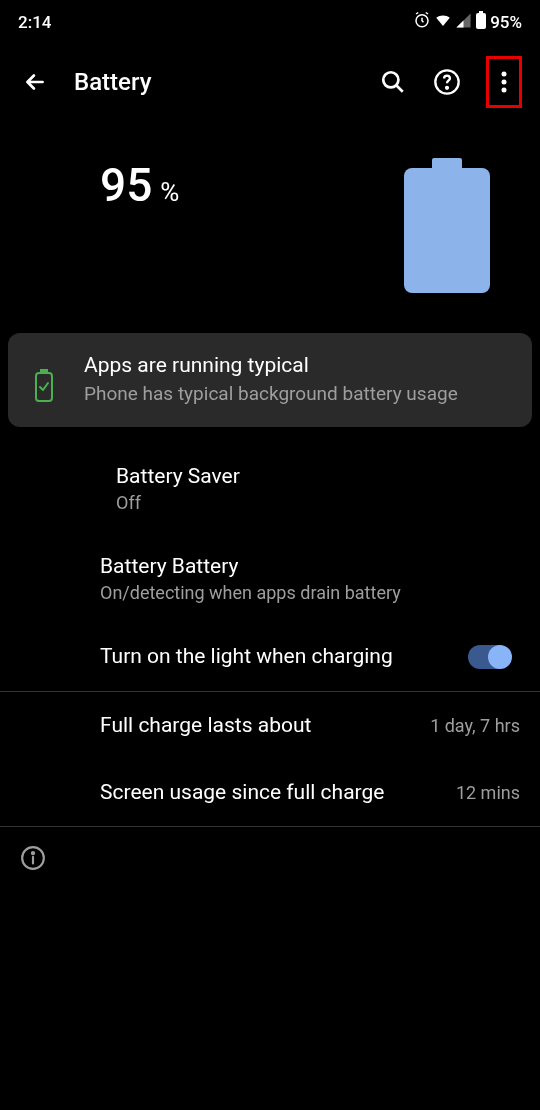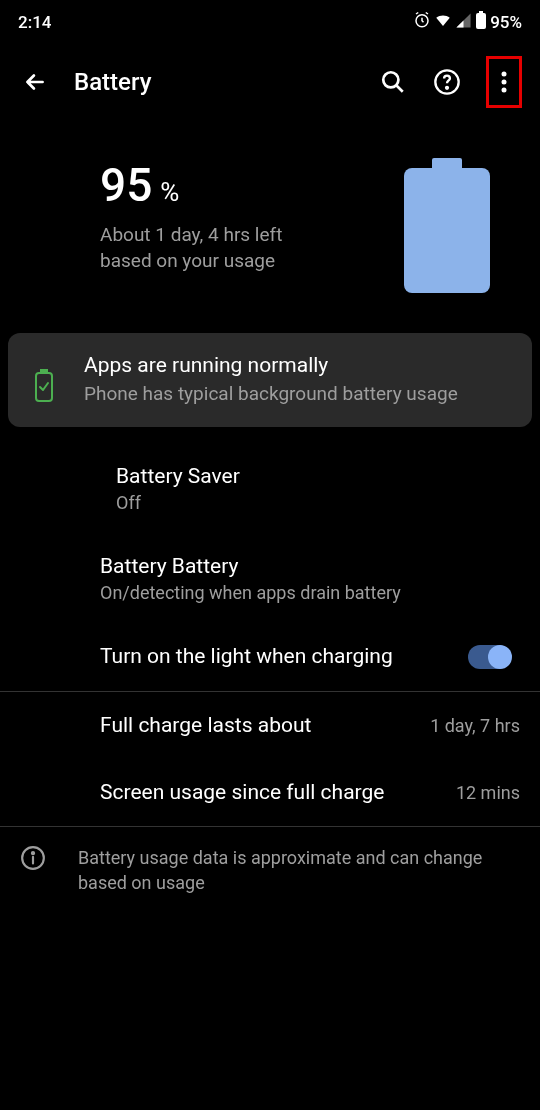--- a/index.html
+++ b/index.html
@@ -257,38 +257,37 @@
     </div>
   </div>
 </div>
 
 <div class="hero">
   <div class="hero-text">
     <div class="hero-percent">
       <span>95</span>
       <span class="pct">%</span>
     </div>
-    <div class="hero-subtitle">About 1 day, 4 hrs left based on your usage</div>
   </div>
   <div class="battery-graphic">
     <div class="battery-tip"></div>
     <div class="battery-body"></div>
   </div>
 </div>
 
 <div class="status-card">
   <div class="status-icon">
     <svg width="22" height="34" viewBox="0 0 22 34" fill="none" stroke="#4caf50" stroke-width="2">
         <rect x="3" y="4" width="16" height="28" rx="3"></rect>
         <rect x="8" y="1" width="6" height="3" fill="#4caf50"></rect>
         <path d="M7 18l3 3 5-7" stroke-linecap="round" stroke-linejoin="round"></path>
       </svg>
   </div>
   <div class="status-card-text">
-    <div class="status-card-title">Apps are running normally</div>
+    <div class="status-card-title">Apps are running typical</div>
     <div class="status-card-sub">Phone has typical background battery usage</div>
   </div>
 </div>
 
 <div class="setting-row first-setting">
   <div class="setting-text">
     <div class="setting-title">Battery Saver</div>
     <div class="setting-sub">Off</div>
   </div>
 </div>
@@ -328,14 +327,13 @@
 <div class="divider"></div>
 
 <div class="footer">
   <span>
     <svg width="26" height="26" viewBox="0 0 24 24" fill="none" stroke="#9e9e9e" stroke-width="2">
         <circle cx="12" cy="12" r="10"></circle>
         <path d="M12 11v6" stroke-linecap="round"></path>
         <circle cx="12" cy="7.5" r="1" fill="#9e9e9e"></circle>
       </svg>
   </span>
-  <div class="footer-text">Battery usage data is approximate and can change based on usage</div>
 </div>
 
 </body></html>

